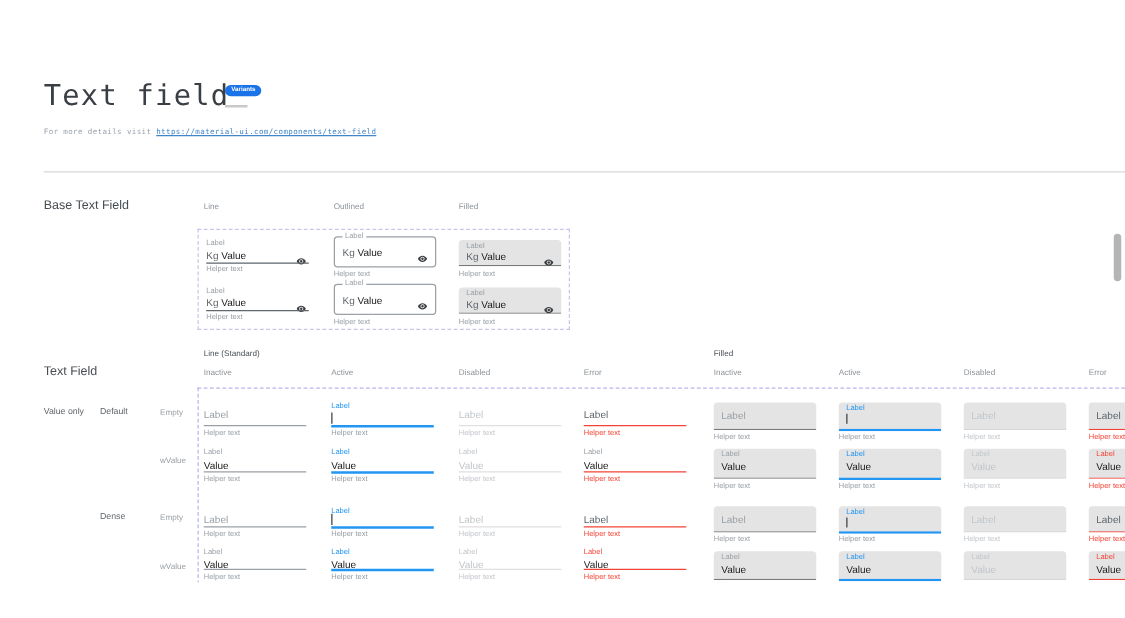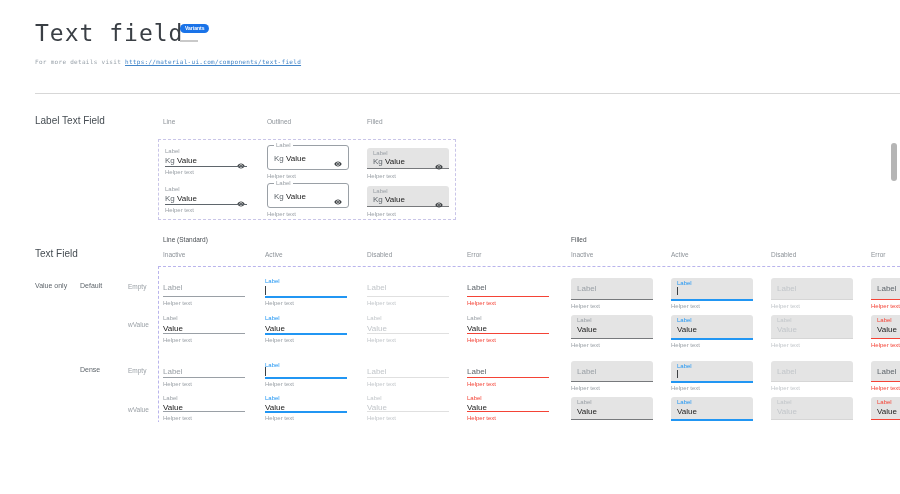--- a/index.html
+++ b/index.html
@@ -1,17 +1,17 @@
 <!DOCTYPE html>
 <html><head>
 <meta charset="utf-8">
 <style>
   html,body{margin:0;padding:0;background:#fff;}
   #canvas{position:relative;width:900px;height:422px;background:#ffffff;overflow:hidden;
-          font-family:"Liberation Sans",sans-serif;}
+          font-family:"Liberation Sans",sans-serif;margin-top:44px;}
   .abs{position:absolute;}
   .mono{font-family:"DejaVu Sans Mono",monospace;}
   
   .page-title{left:35px;top:20px;font-size:23px;color:#3a3f45;letter-spacing:1px;}
   .badge{left:180px;top:24px;background:#1a73e8;color:#fff;font-size:5px;line-height:9px;
          padding:0 5px;border-radius:5px;height:9px;font-weight:bold;}
   .badge-line{left:180px;top:40px;width:18px;height:2px;background:#c9c9c9;}
   .subtitle{left:35px;top:58px;font-size:6px;color:#9aa3ab;letter-spacing:.3px;}
   .subtitle a{color:#4285c8;text-decoration:underline;}
   .hdr-divider{left:35px;top:93px;width:865px;height:1px;background:#d7d7d7;}
@@ -45,21 +45,21 @@
 <div id="canvas">
 
   <div class="abs page-title mono">Text field</div>
   <div class="abs badge">Variants</div>
   <div class="abs badge-line"></div>
   <div class="abs subtitle mono">
     <span>For more details visit </span><a href="#">https://material-ui.com/components/text-field</a>
   </div>
   <div class="abs hdr-divider"></div>
 
-  <div class="abs section-title" style="left:35px;top:115px;">Label Text Field</div>
+  <div class="abs section-title" style="left:35px;top:115px;">Base Text Field</div>
   <div id="base-col-headers">
       <div class="abs col-hdr" style="left:163px;top:118px;">Line</div>
       <div class="abs col-hdr" style="left:267px;top:118px;">Outlined</div>
       <div class="abs col-hdr" style="left:367px;top:118px;">Filled</div>
     </div>
   <div class="abs frame" style="left:158px;top:139px;width:296px;height:79px;"></div>
   <div id="base-grid">
       <div class="fld" style="left:165px;top:148px;">
         <div class="flabel" style="top:0;color:#9aa0a6;">Label</div>
         <div class="fvalue" style="top:8px;"><span class="kg">Kg</span> <span style="color:#212121">Value</span></div>

